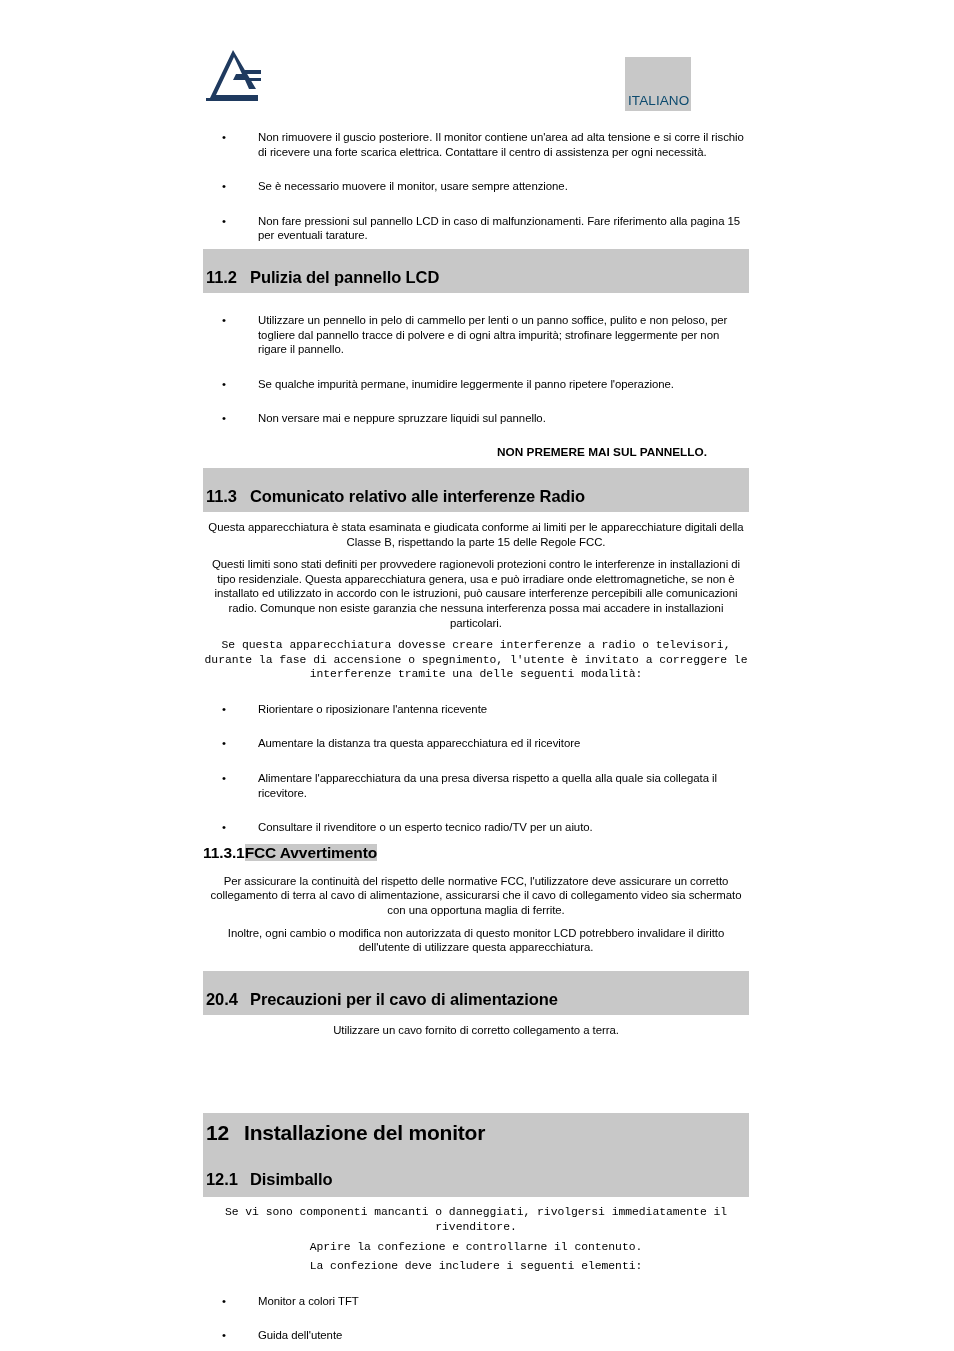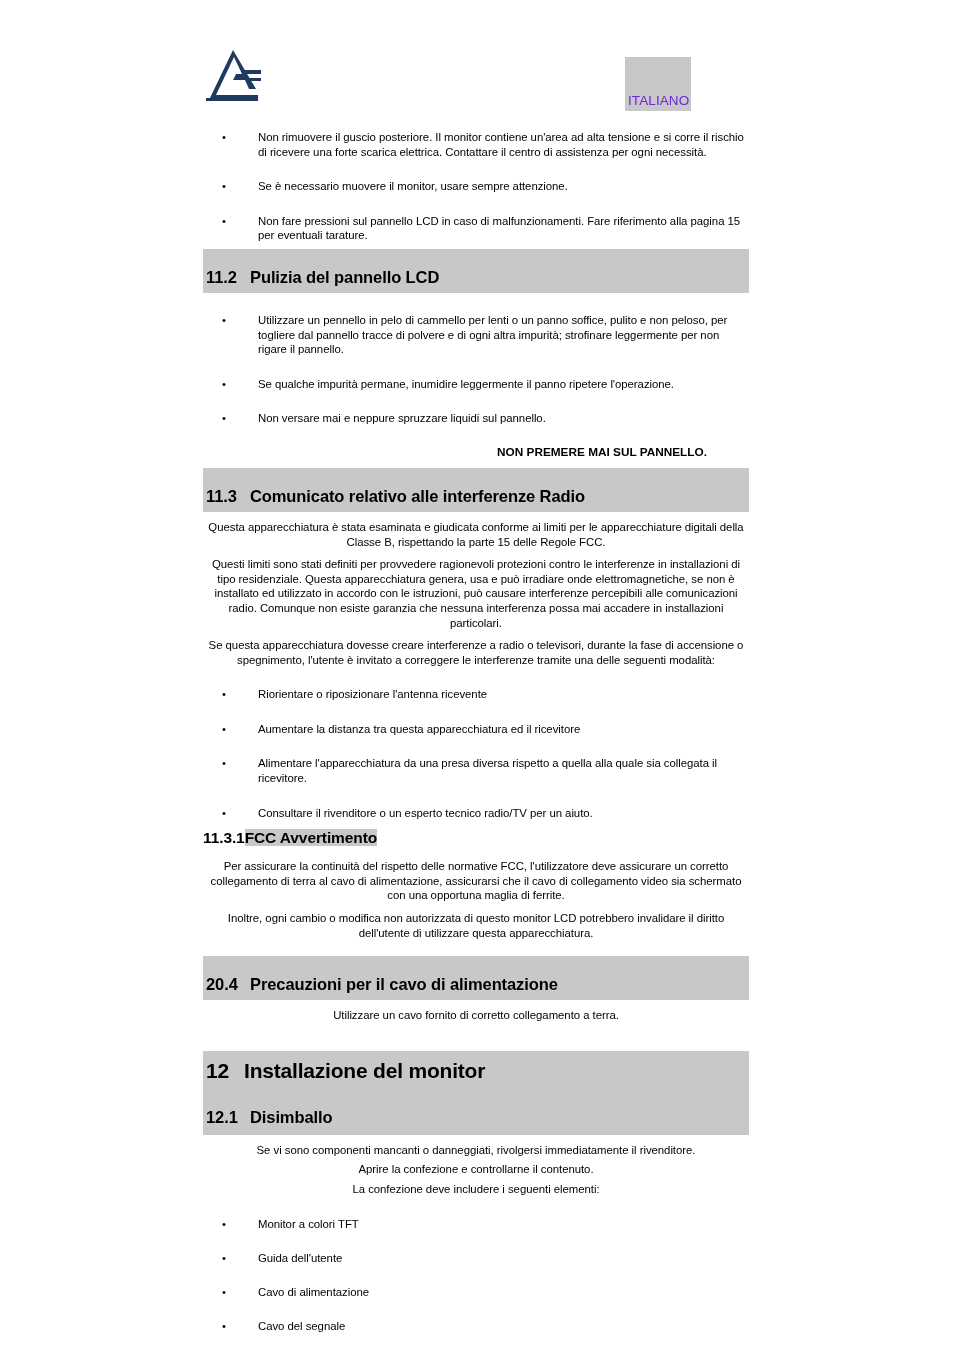--- a/index.html
+++ b/index.html
@@ -46,21 +46,21 @@
     width: 66px;
     height: 54px;
     background: #c8c8c8;
   }
   .lang-label {
     position: absolute;
     left: 425px;
     top: 49px;
     font-size: 13.5px;
     line-height: 16px;
-    color: #6d28d9;
+    color: #0c4a6e;
     letter-spacing: 0.1px;
   }
 
   
   .content {
     position: absolute;
     left: 203px;
     top: 110px;
     width: 546px;
   }
@@ -80,20 +80,21 @@
   .h2band .num {
     display: inline-block;
     min-width: 44px;
   }
   .h1band {
     font-size: 21px;
     font-weight: bold;
     line-height: 32px;
     padding: 4px 0 2px 3px;
     letter-spacing: -0.2px;
+    margin-top: 48px;
   }
   .h1band .num {
     display: inline-block;
     min-width: 38px;
   }
   .chapter-block {
     background: #c8c8c8;
     padding-bottom: 2px;
   }
   .chapter-block .h1band,
@@ -118,21 +119,21 @@
   }
 
   
   p.body {
     font-size: 11.4px;
     line-height: 14.6px;
     margin: 0 0 8px 0;
     text-align: center;
     letter-spacing: -0.05px;
   }
-  p.body.tight { margin-bottom: 5px; }
+  p.body.tight { margin-bottom: 5px; font-family: Liberation Mono, monospace; }
 
   .center-bold {
     font-size: 11.8px;
     font-weight: bold;
     text-align: right;
     margin: 19px 0 0 0;
     line-height: 15px;
     padding-right: 42px;
   }
 

